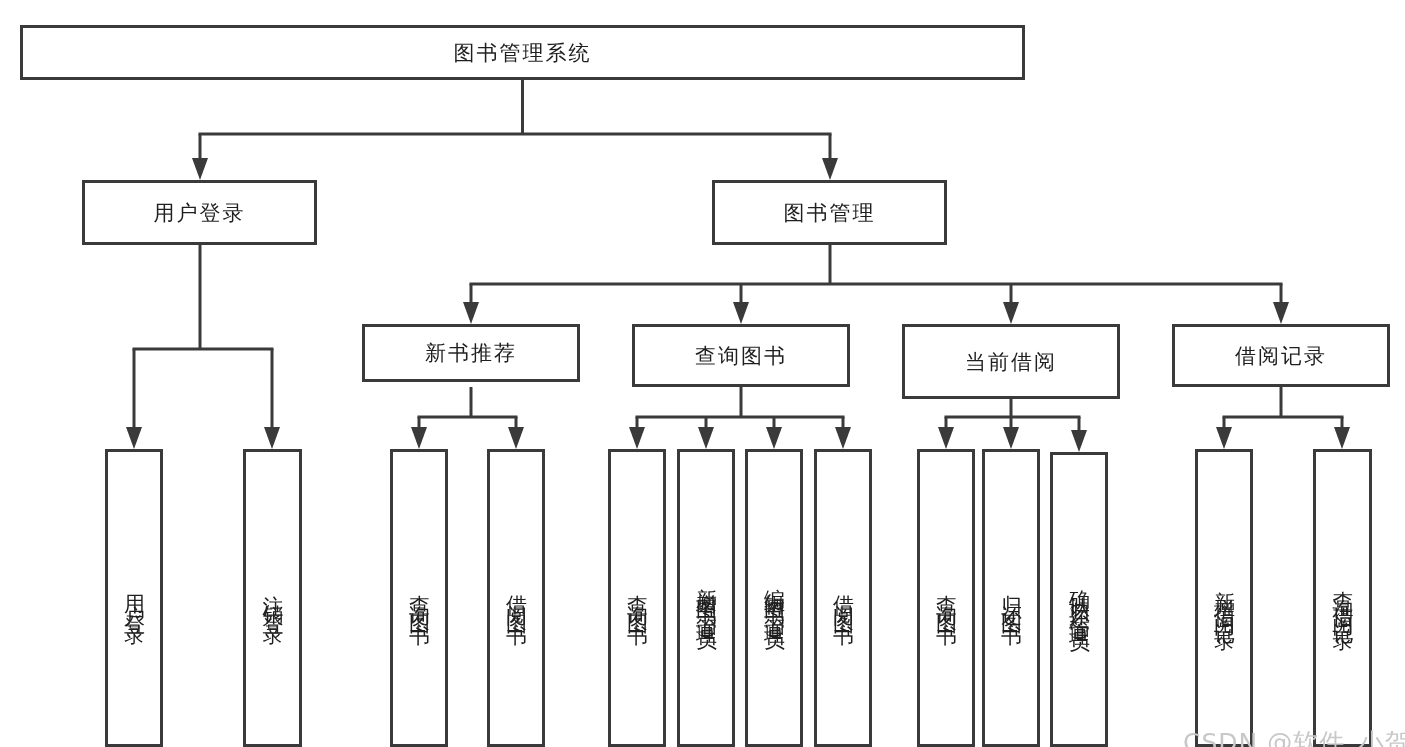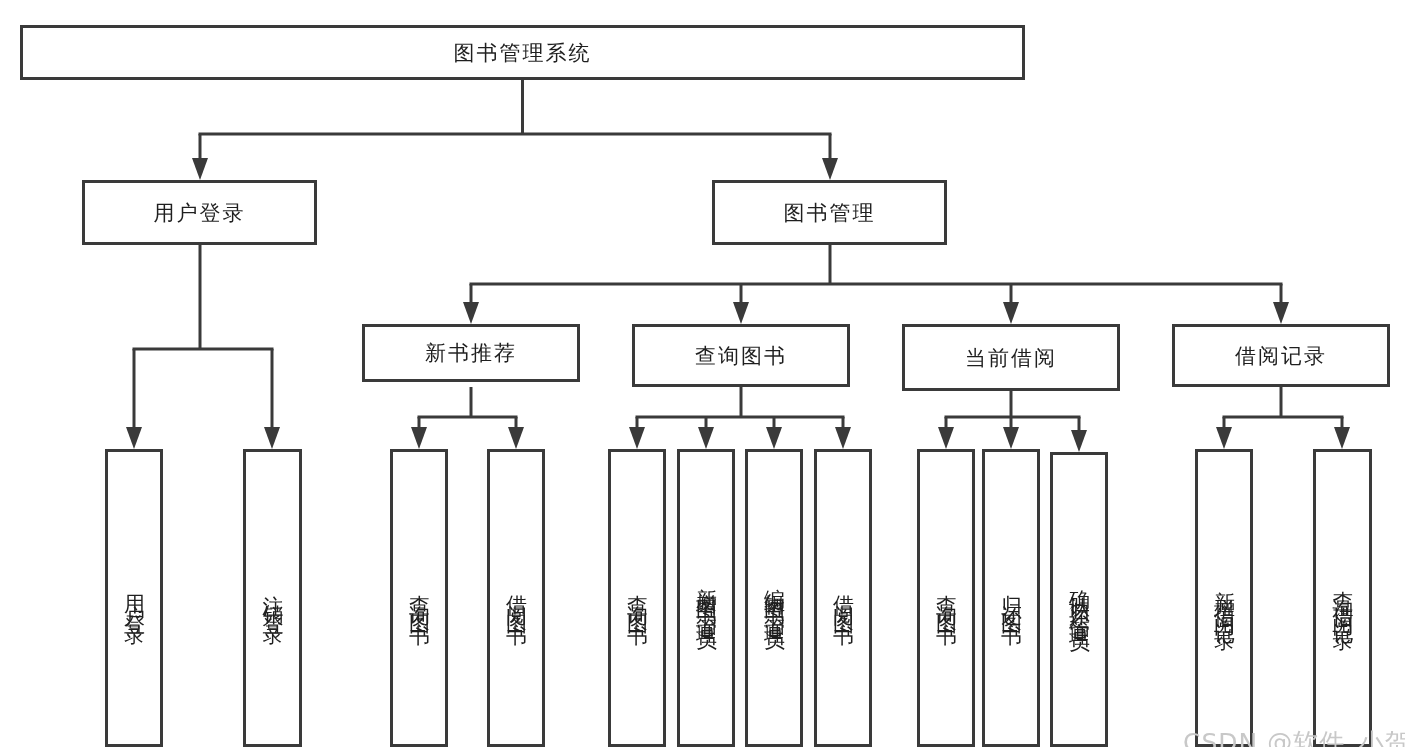--- a/index.html
+++ b/index.html
@@ -108,21 +108,21 @@
     <polygon points="1342,437 1334,415 1350,415"></polygon>
   </svg>
 
   <div class="box" style="left:20px;top:13px;width:1005px;height:55px;">图书管理系统</div>
 
   <div class="box" style="left:82px;top:168px;width:235px;height:65px;">用户登录</div>
   <div class="box" style="left:712px;top:168px;width:235px;height:65px;">图书管理</div>
 
   <div class="box" style="left:362px;top:312px;width:218px;height:58px;">新书推荐</div>
   <div class="box" style="left:632px;top:312px;width:218px;height:63px;">查询图书</div>
-  <div class="box" style="left:902px;top:312px;width:218px;height:67px;">当前借阅</div>
+  <div class="box" style="left:902px;top:312px;width:218px;height:75px;">当前借阅</div>
   <div class="box" style="left:1172px;top:312px;width:218px;height:63px;">借阅记录</div>
 
   <div class="vbox" style="left:105px;top:437px;width:58px;height:298px;">用户登录</div>
   <div class="vbox" style="left:243px;top:437px;width:59px;height:298px;">注销登录</div>
 
   <div class="vbox" style="left:390px;top:437px;width:58px;height:298px;">查询图书</div>
   <div class="vbox" style="left:487px;top:437px;width:58px;height:298px;">借阅图书</div>
 
   <div class="vbox" style="left:608px;top:437px;width:58px;height:298px;">查询图书</div>
   <div class="vbox" style="left:677px;top:437px;width:58px;height:298px;letter-spacing:6px;">新增图书（管理员）</div>

